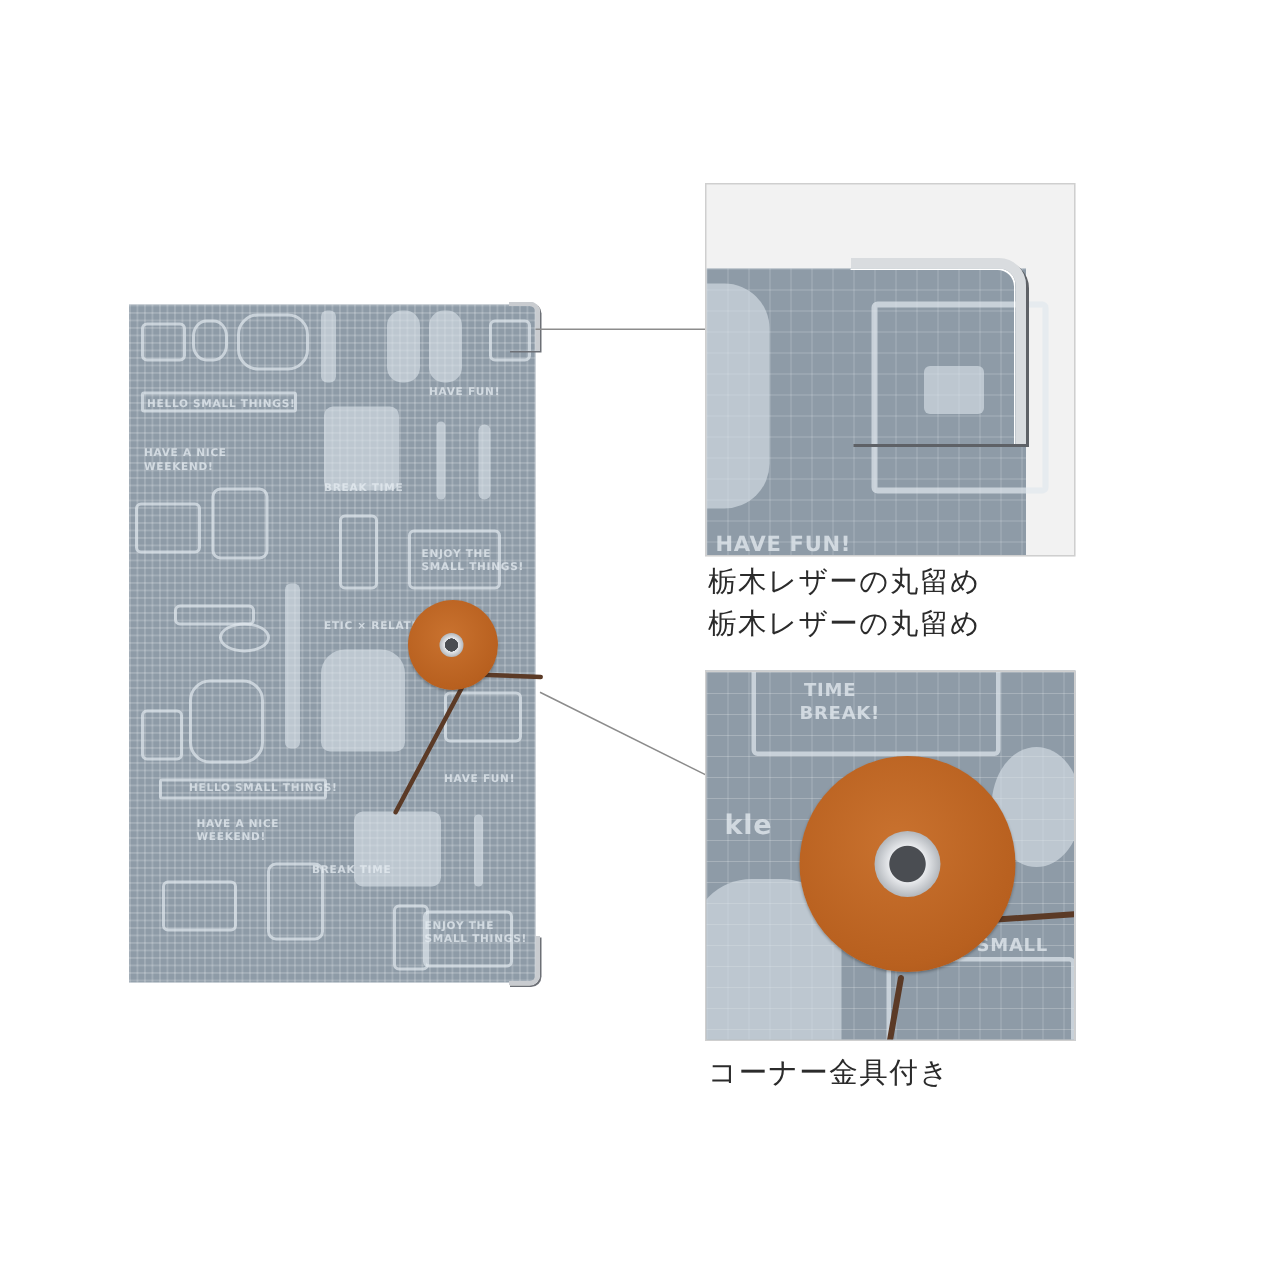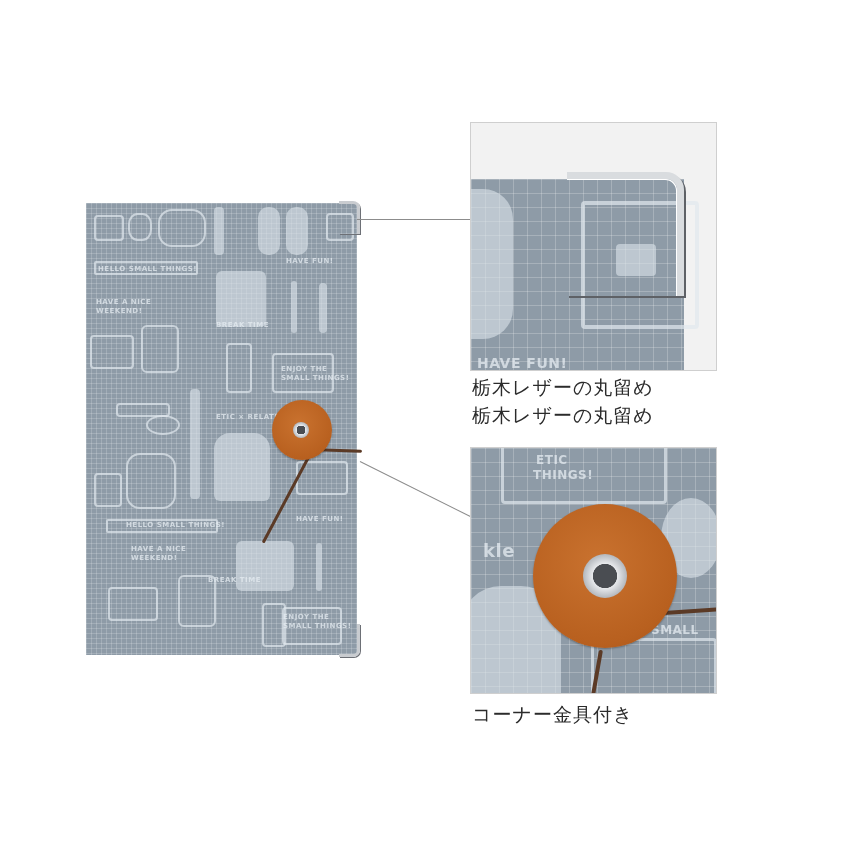--- a/index.html
+++ b/index.html
@@ -107,22 +107,22 @@
     <div class="motif" style="left:6px;top:176px;font-size:14px;">HAVE FUN!</div>
   </div>
   <div style="position:absolute;left:96px;top:49px;width:110px;height:117px;border:7px solid #d9dcdf;border-left:none;border-bottom:none;border-top-right-radius:18px;box-shadow:2px 2px 0 #5e6166, inset -1px 1px 0 #ffffff;"></div>
 </div>
 
 <div class="caption" style="top:375px;">栃木レザーの丸留め</div>
 <div class="caption" style="top:403px;">栃木レザーの丸留め</div>
 
 <div class="zoom-box grid-bg-big" style="left:470px;top:447px;width:245px;height:245px;">
   <div class="shape" style="left:30px;top:-4px;width:160px;height:54px;border-width:3px;"></div>
-  <div class="motif" style="left:65px;top:5px;font-size:12px;">ETIC</div>
-  <div class="motif" style="left:62px;top:20px;font-size:12px;">THINGS!</div>
+  <div class="motif" style="left:65px;top:5px;font-size:12px;">TIME</div>
+  <div class="motif" style="left:62px;top:20px;font-size:12px;">BREAK!</div>
   <div class="motif" style="left:12px;top:92px;font-size:18px;">kle</div>
   <div class="fill" style="left:190px;top:50px;width:60px;height:80px;border-radius:50%;"></div>
   <div class="fill" style="left:-10px;top:138px;width:100px;height:120px;border-radius:40px 40px 0 0;"></div>
   <div class="shape" style="left:120px;top:190px;width:120px;height:60px;border-width:3px;"></div>
   <div class="motif" style="left:180px;top:175px;font-size:12px;">SMALL</div>
   <div class="motif" style="left:160px;top:238px;font-size:11px;margin-top:14px;">CASSETTE</div>
   <div class="cord" style="left:180px;top:164px;width:70px;height:4px;transform:rotate(-4deg);"></div>
   <div class="cord" style="left:130px;top:200px;width:60px;height:4px;transform:rotate(100deg);"></div>
   <div class="button-disc" style="left:62px;top:56px;width:144px;height:144px;"></div>
   <div class="eyelet" style="left:112px;top:106px;width:44px;height:44px;"></div>

